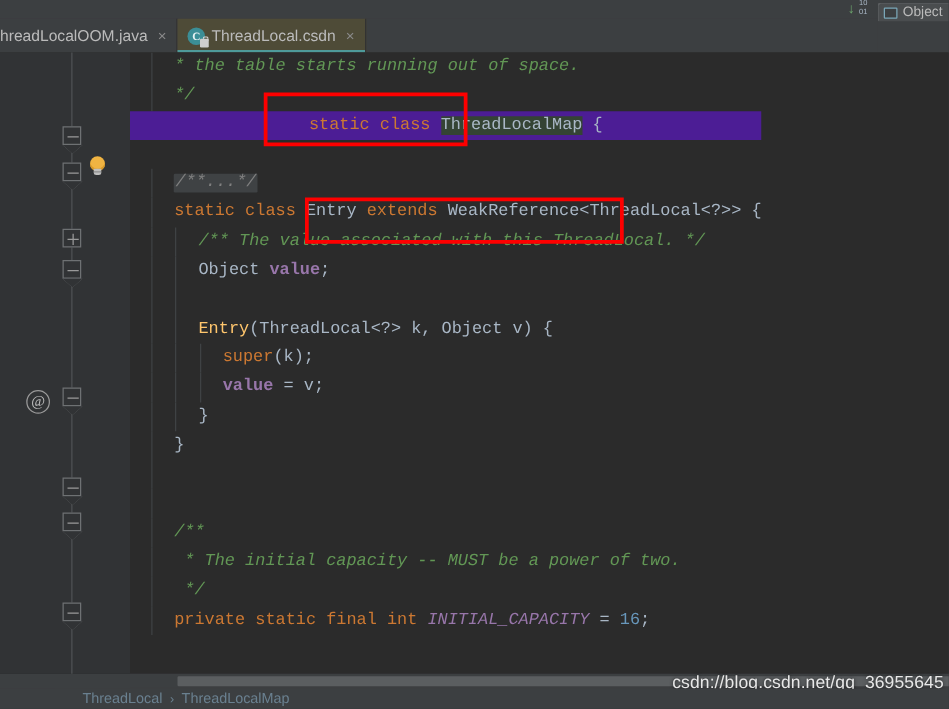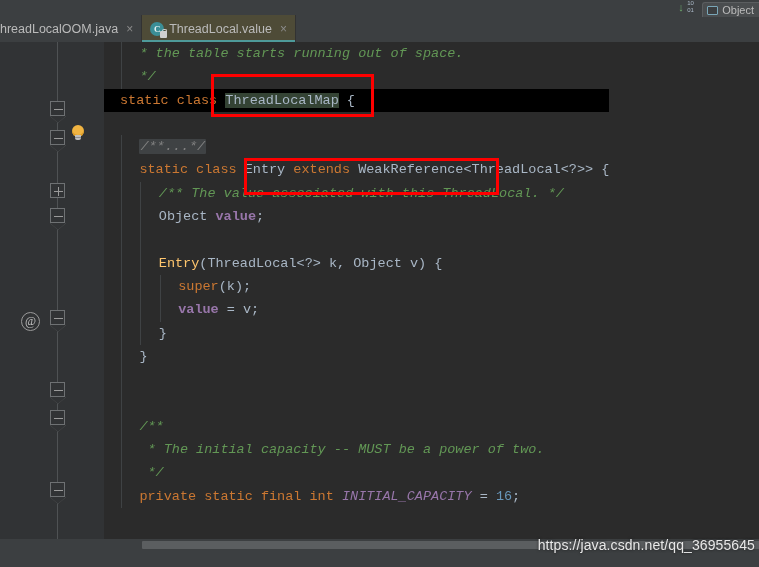--- a/index.html
+++ b/index.html
@@ -145,21 +145,21 @@
     position: absolute; left: 104px; top: 0; right: 0; height: 497px;
     background: #2b2b2b; overflow: hidden;
   }
   .code {
     position: absolute; left: 0; top: 0;
     font-family: "Liberation Mono", "DejaVu Sans Mono", monospace;
     font-size: 13.5px; line-height: 23.3px; white-space: pre;
     color: #a9b7c6;
   }
   .line { height: 23.3px; position: relative; padding-left: 16px; }
-  .line.hl { background: #000000; }
+  .line.hl { background: #4c1d95; text-align: center; }
   .indent-guide {
     position: absolute; top: 0; width: 1px; height: 23.3px; background: #3f4244;
   }
 
   
   .cmt   { color: #629755; font-style: italic; }
   .kw    { color: #cc7832; }
   .cls   { color: #a9b7c6; }
   .fld   { color: #9876aa; font-weight: bold; }
   .mth   { color: #ffc66d; }
@@ -225,21 +225,21 @@
   <div class="tabbar">
     <div class="tab inactive" style="margin-left:-8px">
       <span>hreadLocalOOM.java</span>
       <span class="close">×</span>
     </div>
     <div class="tab active">
       <span class="class-icon">
         <span>C</span>
         <span class="lock-badge"></span>
       </span>
-      <span>ThreadLocal.value</span>
+      <span>ThreadLocal.csdn</span>
       <span class="close">×</span>
     </div>
   </div>
 
   <div class="editor">
 
     <div class="gutter-left">
       <div class="at-marker">@</div>
     </div>
 
@@ -284,17 +284,22 @@
   </div>
 
   <div id="annotation-layer">
       <div class="redbox" style="left: 211px; top: 74px; width: 163px; height: 43px; border-color: rgb(254, 0, 0);"></div>
       <div class="redbox" style="left: 244px; top: 158px; width: 255px; height: 37px; border-color: rgb(254, 0, 0);"></div>
     </div>
 
   <div class="hscroll-track">
     <div class="hscroll-thumb" style="left:38px;top:2px"></div>
   </div>
-  <div class="watermark">https://java.csdn.net/qq_36955645</div>
+  <div class="watermark">csdn://blog.csdn.net/qq_36955645</div>
 
   <div class="bc-pad"></div>
+  <div class="breadcrumb">
+    <span>ThreadLocal</span>
+    <span class="crumb-sep">›</span>
+    <span>ThreadLocalMap</span>
+  </div>
 
 </div>
 
 </body></html>

